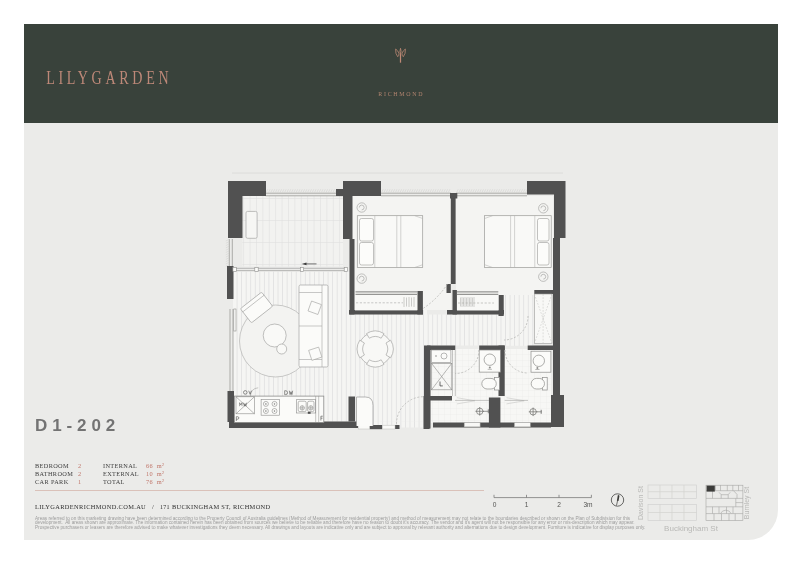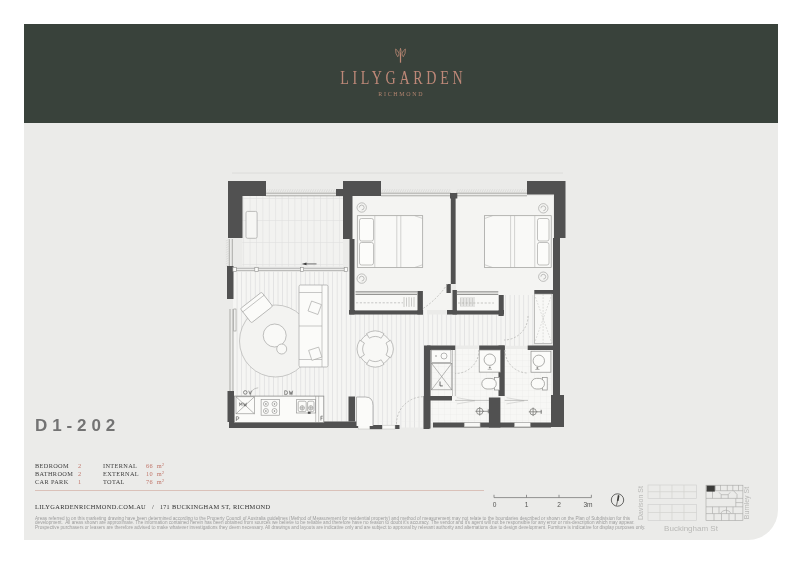--- a/index.html
+++ b/index.html
@@ -16,21 +16,21 @@
 
 <svg class="abs" style="left:394px;top:48px;" width="13" height="15" viewBox="0 0 12 14.5">
   <g fill="none" stroke="#c08a76" stroke-width="0.75">
     <path d="M6,6 L6,14.2" stroke-width="1.2"></path>
     <path d="M6,0.3 Q4.9,3 6,6.4 Q7.1,3 6,0.3 Z"></path>
     <path d="M1.3,1 Q0.9,5.6 3.3,8.4 Q4.9,7.3 4.5,5 Q3.7,2.7 1.3,1 Z"></path>
     <path d="M10.7,1 Q11.1,5.6 8.7,8.4 Q7.1,7.3 7.5,5 Q8.3,2.7 10.7,1 Z"></path>
   </g>
 </svg>
 
-<div class="abs" style="left:23.5px;top:67px;width:754px;text-align:center;">
+<div class="abs" style="left:23.5px;top:67px;width:754px;text-align:left;">
   <span style="display:inline-block;transform:scaleX(0.74);transform-origin:center;
     font-family:'Liberation Serif',serif;font-size:19px;letter-spacing:5px;margin-right:-5px;
     color:#bd8878;white-space:nowrap;">LILYGARDEN</span>
 </div>
 
 <div class="abs" style="left:23.5px;top:90px;width:754px;text-align:center;font-size:6.5px;">
   <span style="display:inline-block;transform:scaleX(0.91);transform-origin:center;font-family:'Liberation Serif',serif;font-size:6.5px;letter-spacing:1.9px;margin-right:-1.9px;color:#b1846f;white-space:nowrap;">RICHMOND</span>
 </div>
 
 <div class="abs" style="left:35px;top:416px;font-family:'Liberation Sans',sans-serif;font-weight:bold;font-size:17px;letter-spacing:4.9px;color:#737373;">D1-202</div>

